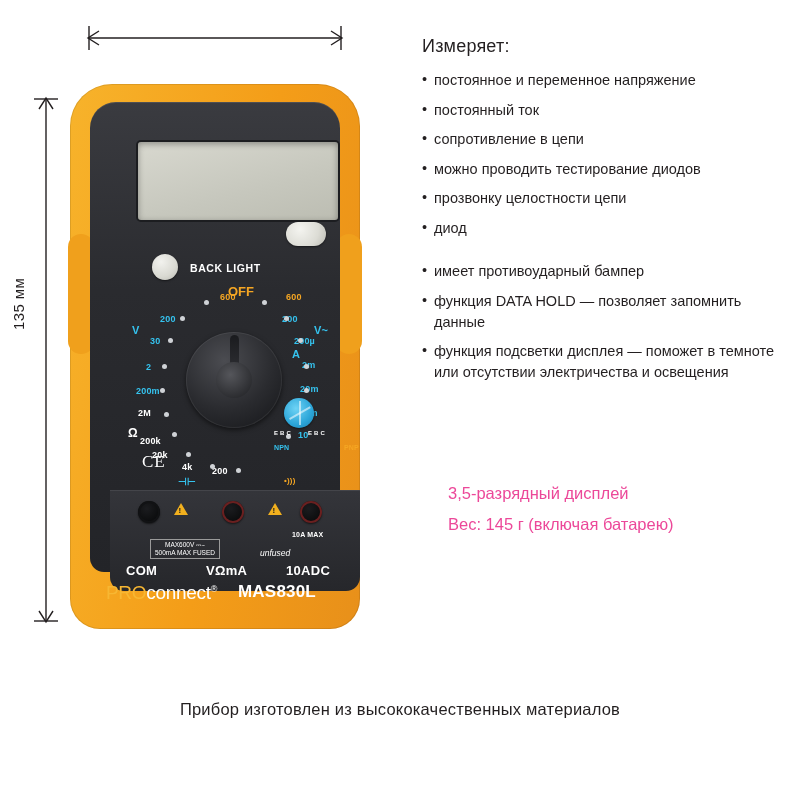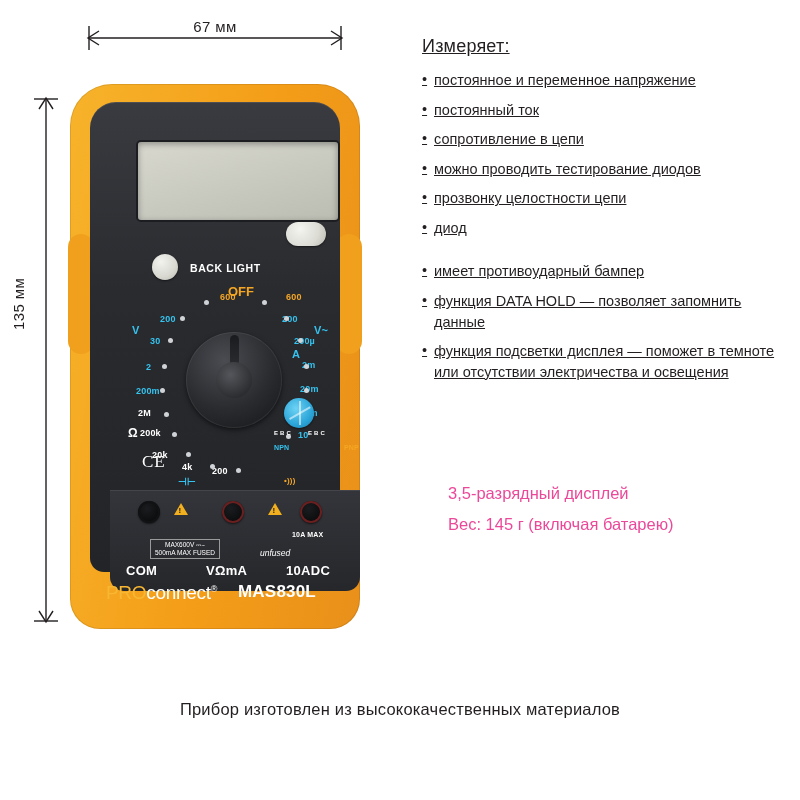--- a/index.html
+++ b/index.html
@@ -278,21 +278,20 @@
     font-weight: bold;
     color: #ffffff;
     letter-spacing: .2px;
   }
 
   
   .rightcol {
     position: absolute;
     left: 422px; top: 36px;
     width: 360px;
-    text-decoration: underline;
   }
   .rc-title {
     font-size: 18px;
     color: #231f20;
     margin-bottom: 13px;
     letter-spacing: .2px;
   }
   .bullet {
     display: flex;
     font-size: 14.5px;
@@ -324,21 +323,20 @@
     font-size: 16.5px;
     color: #231f20;
     letter-spacing: .2px;
   }
 </style>
 </head>
 <body>
 
 <div class="stage">
 
-  <div class="dim-top-label">67 мм</div>
   <svg class="dim-top" viewBox="0 0 260 30">
     <line x1="4" y1="16" x2="256" y2="16" stroke="#231f20" stroke-width="1.4"></line>
     <polyline points="14,9 3,16 14,23" fill="none" stroke="#231f20" stroke-width="1.4"></polyline>
     <polyline points="246,9 257,16 246,23" fill="none" stroke="#231f20" stroke-width="1.4"></polyline>
     <line x1="4" y1="4" x2="4" y2="28" stroke="#231f20" stroke-width="1.4"></line>
     <line x1="256" y1="4" x2="256" y2="28" stroke="#231f20" stroke-width="1.4"></line>
   </svg>
 
   <div class="dim-left-label">135 мм</div>
   <svg class="dim-left" viewBox="0 0 30 530">
@@ -365,21 +363,21 @@
 
       <div class="dial-area">
         <div class="off-label">OFF</div>
 
         <div class="dial-txt c-orange" style="left:58px; top:12px;">600</div>
         <div class="dial-txt c-cyan" style="left:34px; top:34px;">200</div>
         <div class="dial-txt c-cyan" style="left:24px; top:56px;">30</div>
         <div class="dial-txt c-cyan" style="left:20px; top:82px;">2</div>
         <div class="dial-txt c-cyan" style="left:10px; top:106px;">200m</div>
         <div class="dial-txt c-white" style="left:12px; top:128px;">2M</div>
-        <div class="dial-txt c-white" style="left:14px; top:148px;text-align:center;">200k</div>
+        <div class="dial-txt c-white" style="left:14px; top:156px;text-align:center;">200k</div>
         <div class="dial-txt c-white" style="left:26px; top:170px;">20k</div>
         <div class="dial-txt c-white" style="left:56px; top:182px;">4k</div>
         <div class="dial-txt c-white" style="left:86px; top:186px;">200</div>
 
         <div class="dial-txt c-cyan" style="left:6px; top:44px; font-size:11px;">V</div>
         <div class="dial-txt c-white" style="left:2px; top:146px; font-size:12px;">Ω</div>
         <div class="dial-txt c-cyan" style="left:52px; top:196px; font-size:10px;">⊣⊢</div>
 
         <div class="dial-txt c-orange" style="left:124px; top:12px;">600</div>
         <div class="dial-txt c-cyan" style="left:156px; top:34px;">200</div>

